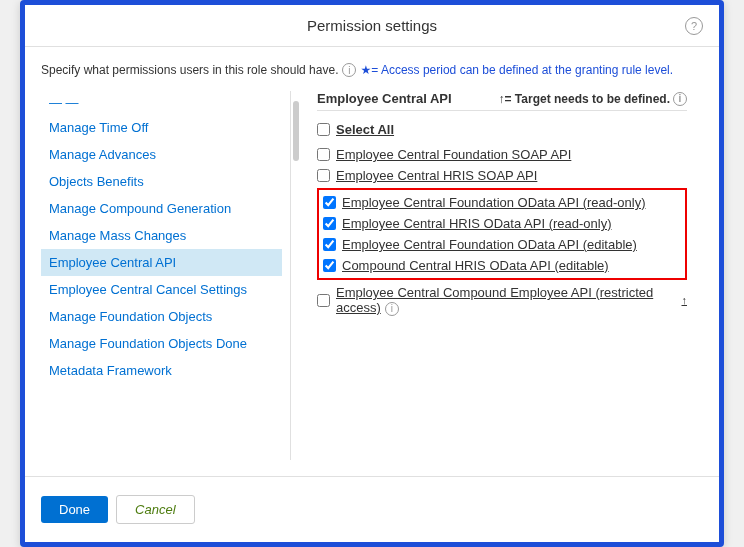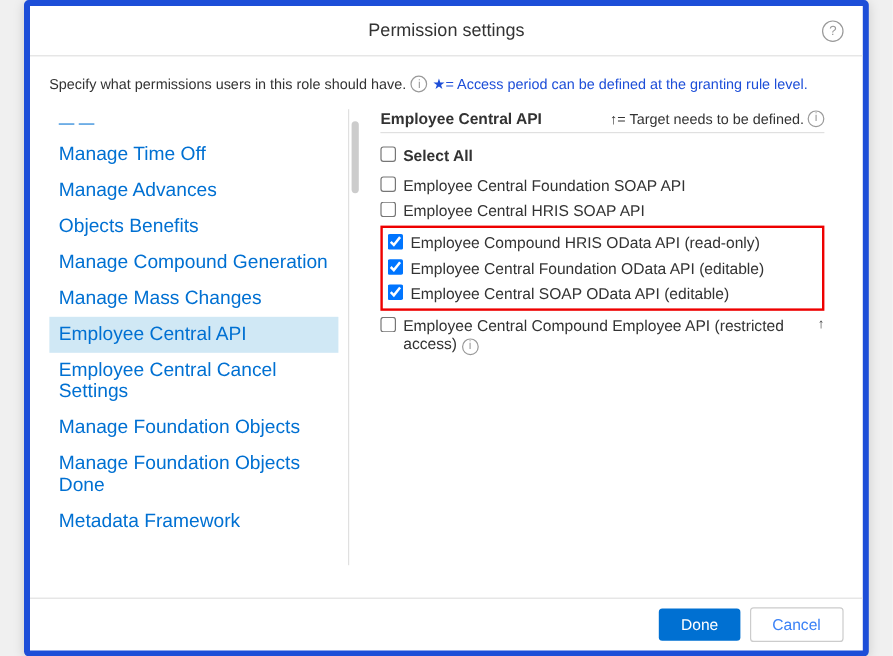--- a/index.html
+++ b/index.html
@@ -91,21 +91,21 @@
       flex-shrink: 0;
       border-right: 1px solid #e0e0e0;
       padding-right: 8px;
       overflow-y: auto;
       max-height: 380px;
     }
     .sidebar-item {
       padding: 6px 8px;
       color: #0070d2;
       cursor: pointer;
-      font-size: 16px;
+      font-size: 13px;
       text-decoration: none;
       display: block;
     }
     .sidebar-item.active {
       background: #d0e8f5;
       color: #0070d2;
       font-weight: normal;
     }
     .scrollbar-indicator {
       width: 6px;
@@ -134,72 +134,75 @@
       font-weight: bold;
       font-size: 13px;
       color: #333;
     }
     .target-note {
       font-size: 12px;
       color: #333;
       display: flex;
       align-items: flex-start;
       gap: 3px;
+      font-weight: bold;
     }
     .perm-list {
       list-style: none;
     }
     .perm-item {
       display: flex;
-      align-items: flex-start;
+      align-items: center;
       padding: 3px 0;
       font-size: 13px;
       color: #333;
+      text-decoration: underline;
     }
     .perm-item input[type="checkbox"] {
       margin-right: 6px;
       flex-shrink: 0;
     }
     .perm-item label {
       cursor: pointer;
     }
     .highlighted-group {
       border: 2px solid #e00;
       padding: 2px 4px;
       margin: 2px 0;
     }
     .select-all-row {
       font-weight: bold;
       margin-bottom: 4px;
     }
     .dialog-footer {
       display: flex;
-      justify-content: flex-end;
-      align-items: center;
-      padding: 7px 16px;
+      justify-content: flex-start;
+      align-items: center;
+      padding: 18px 16px;
       border-top: 1px solid #e0e0e0;
       gap: 8px;
     }
     .btn-done {
       background: #0070d2;
       color: #fff;
       border: none;
       padding: 6px 18px;
       border-radius: 3px;
       cursor: pointer;
       font-size: 13px;
     }
     .btn-cancel {
       background: #fff;
-      color: #3b82f6;
+      color: #4d7c0f;
       border: 1px solid #ccc;
       padding: 6px 18px;
       border-radius: 3px;
       cursor: pointer;
       font-size: 13px;
+      font-style: italic;
     }
     .sidebar-scroll-wrapper {
       display: flex;
       flex-direction: row;
     }
   </style>
 </head>
 <body>
 
 <div class="dialog">
@@ -255,29 +258,33 @@
               <input type="checkbox" style="">
               <label>Employee Central Foundation SOAP API</label>
             </li>
             <li class="perm-item">
               <input type="checkbox" style="">
               <label>Employee Central HRIS SOAP API</label>
             </li>
             <div class="highlighted-group">
               <li class="perm-item">
                 <input type="checkbox" checked="" style="">
-                <label>Employee Compound HRIS OData API (read-only)</label>
+                <label>Employee Central Foundation OData API (read-only)</label>
+              </li>
+              <li class="perm-item">
+                <input type="checkbox" checked="" style="">
+                <label>Employee Central HRIS OData API (read-only)</label>
               </li>
               <li class="perm-item">
                 <input type="checkbox" checked="" style="">
                 <label>Employee Central Foundation OData API (editable)</label>
               </li>
               <li class="perm-item">
                 <input type="checkbox" checked="" style="">
-                <label>Employee Central SOAP OData API (editable)</label>
+                <label>Compound Central HRIS OData API (editable)</label>
               </li>
             </div>
             <li class="perm-item">
               <input type="checkbox" style="">
               <label>Employee Central Compound Employee API (restricted access)<span class="info-icon" style="margin-left: 4px;">i</span></label>
               <span style="margin-left: 4px; color: rgb(51, 51, 51); font-size: 11px;">↑</span>
             </li>
           </ul>
       </div>
     </div>

